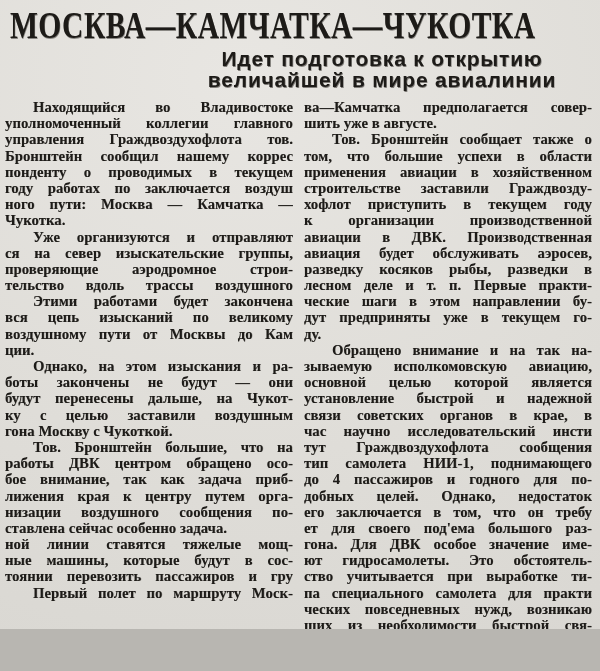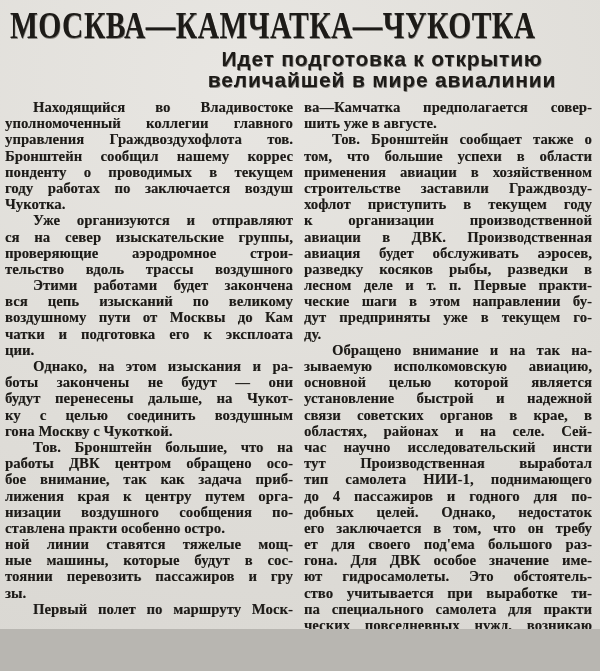--- a/index.html
+++ b/index.html
@@ -75,55 +75,54 @@
   </div>
   <div class="columns">
     <div class="col col-left">
         <div class="para">
           <div class="line indent">Находящийся во Владивостоке</div>
           <div class="line">уполномоченный коллегии главного</div>
           <div class="line">управления Граждвоздухофлота тов.</div>
           <div class="line">Бронштейн сообщил нашему коррес</div>
           <div class="line">понденту о проводимых в текущем</div>
           <div class="line">году работах по заключается воздуш</div>
+          <div class="line">ного пути: Москва — Камчатка —</div>
           <div class="line no-just">Чукотка.</div>
         </div>
         <div class="para">
           <div class="line indent">Уже организуются и отправляют</div>
           <div class="line">ся на север изыскательские группы,</div>
           <div class="line">проверяющие аэродромное строи-</div>
           <div class="line">тельство вдоль трассы воздушного</div>
         </div>
         <div class="para">
           <div class="line indent">Этими работами будет закончена</div>
           <div class="line">вся цепь изысканий по великому</div>
           <div class="line">воздушному пути от Москвы до Кам</div>
-          <div class="line">чатки и подготовка его к эксплоата</div>
           <div class="line no-just">ции.</div>
         </div>
         <div class="para">
           <div class="line indent">Однако, на этом изыскания и ра-</div>
           <div class="line">боты закончены не будут — они</div>
           <div class="line">будут перенесены дальше, на Чукот-</div>
-          <div class="line">ку с целью соединить воздушным</div>
+          <div class="line">ку с целью заставили воздушным</div>
           <div class="line no-just">гона Москву с Чукоткой.</div>
         </div>
         <div class="para">
           <div class="line indent">Тов. Бронштейн большие, что на</div>
           <div class="line">работы ДВК центром обращено осо-</div>
           <div class="line">бое внимание, так как задача приб-</div>
           <div class="line">лижения края к центру путем орга-</div>
           <div class="line">низации воздушного сообщения по-</div>
-          <div class="line no-just">ставлена практи особенно остро.</div>
+          <div class="line no-just">ставлена сейчас особенно задача.</div>
         </div>
         <div class="para">
           <div class="line">ной линии ставятся тяжелые мощ-</div>
           <div class="line">ные машины, которые будут в сос-</div>
           <div class="line">тоянии перевозить пассажиров и гру</div>
-          <div class="line no-just">зы.</div>
         </div>
         <div class="para">
           <div class="line indent">Первый полет по маршруту Моск-</div>
         </div>
       </div>
     <div class="divider"></div>
     <div class="col col-right">
         <div class="para">
           <div class="line">ва—Камчатка предполагается совер-</div>
           <div class="line no-just">шить уже в августе.</div>
@@ -142,23 +141,22 @@
           <div class="line">ческие шаги в этом направлении бу-</div>
           <div class="line">дут предприняты уже в текущем го-</div>
           <div class="line no-just">ду.</div>
         </div>
         <div class="para">
           <div class="line indent">Обращено внимание и на так на-</div>
           <div class="line">зываемую исполкомовскую авиацию,</div>
           <div class="line">основной целью которой является</div>
           <div class="line">установление быстрой и надежной</div>
           <div class="line">связи советских органов в крае, в</div>
-          <div class="line">областях, районах и на селе. Сей-</div>
           <div class="line">час научно исследовательский инсти</div>
-          <div class="line">тут Производственная выработал</div>
+          <div class="line">тут Граждвоздухофлота сообщения</div>
           <div class="line">тип самолета НИИ-1, поднимающего</div>
           <div class="line">до 4 пассажиров и годного для по-</div>
           <div class="line">добных целей. Однако, недостаток</div>
           <div class="line">его заключается в том, что он требу</div>
           <div class="line">ет для своего под'ема большого раз-</div>
           <div class="line">гона. Для ДВК особое значение име-</div>
           <div class="line">ют гидросамолеты. Это обстоятель-</div>
           <div class="line">ство учитывается при выработке ти-</div>
           <div class="line">па специального самолета для практи</div>
           <div class="line">ческих повседневных нужд, возникаю</div>

